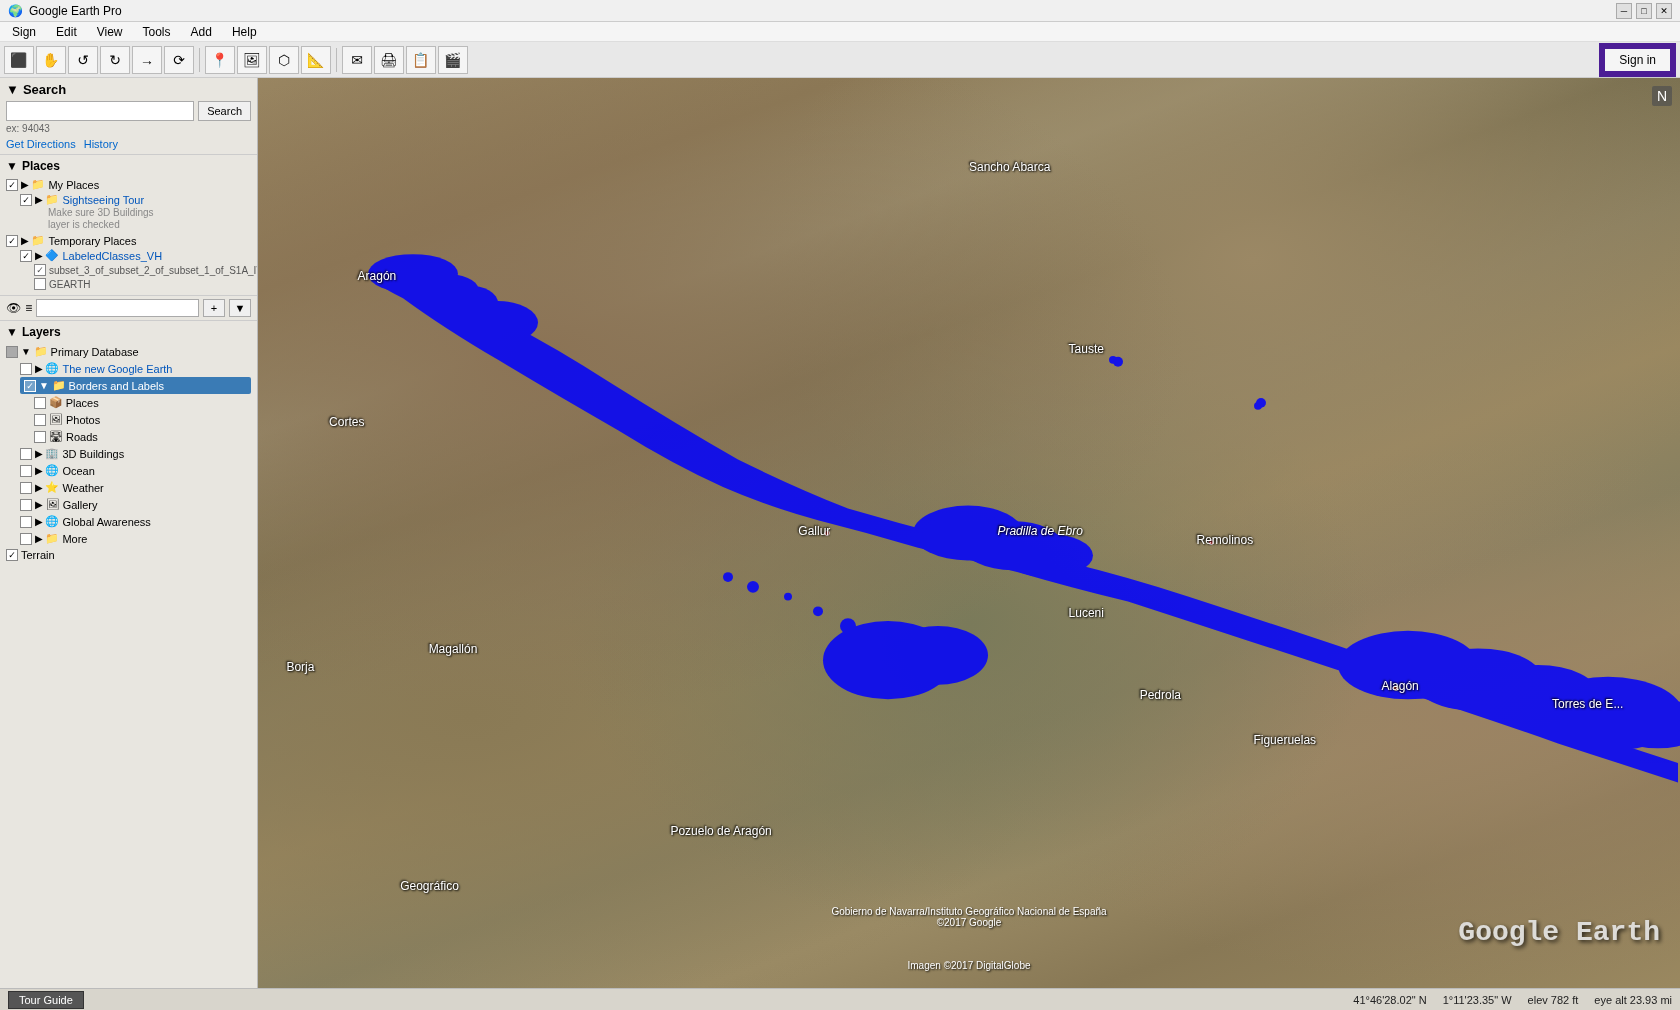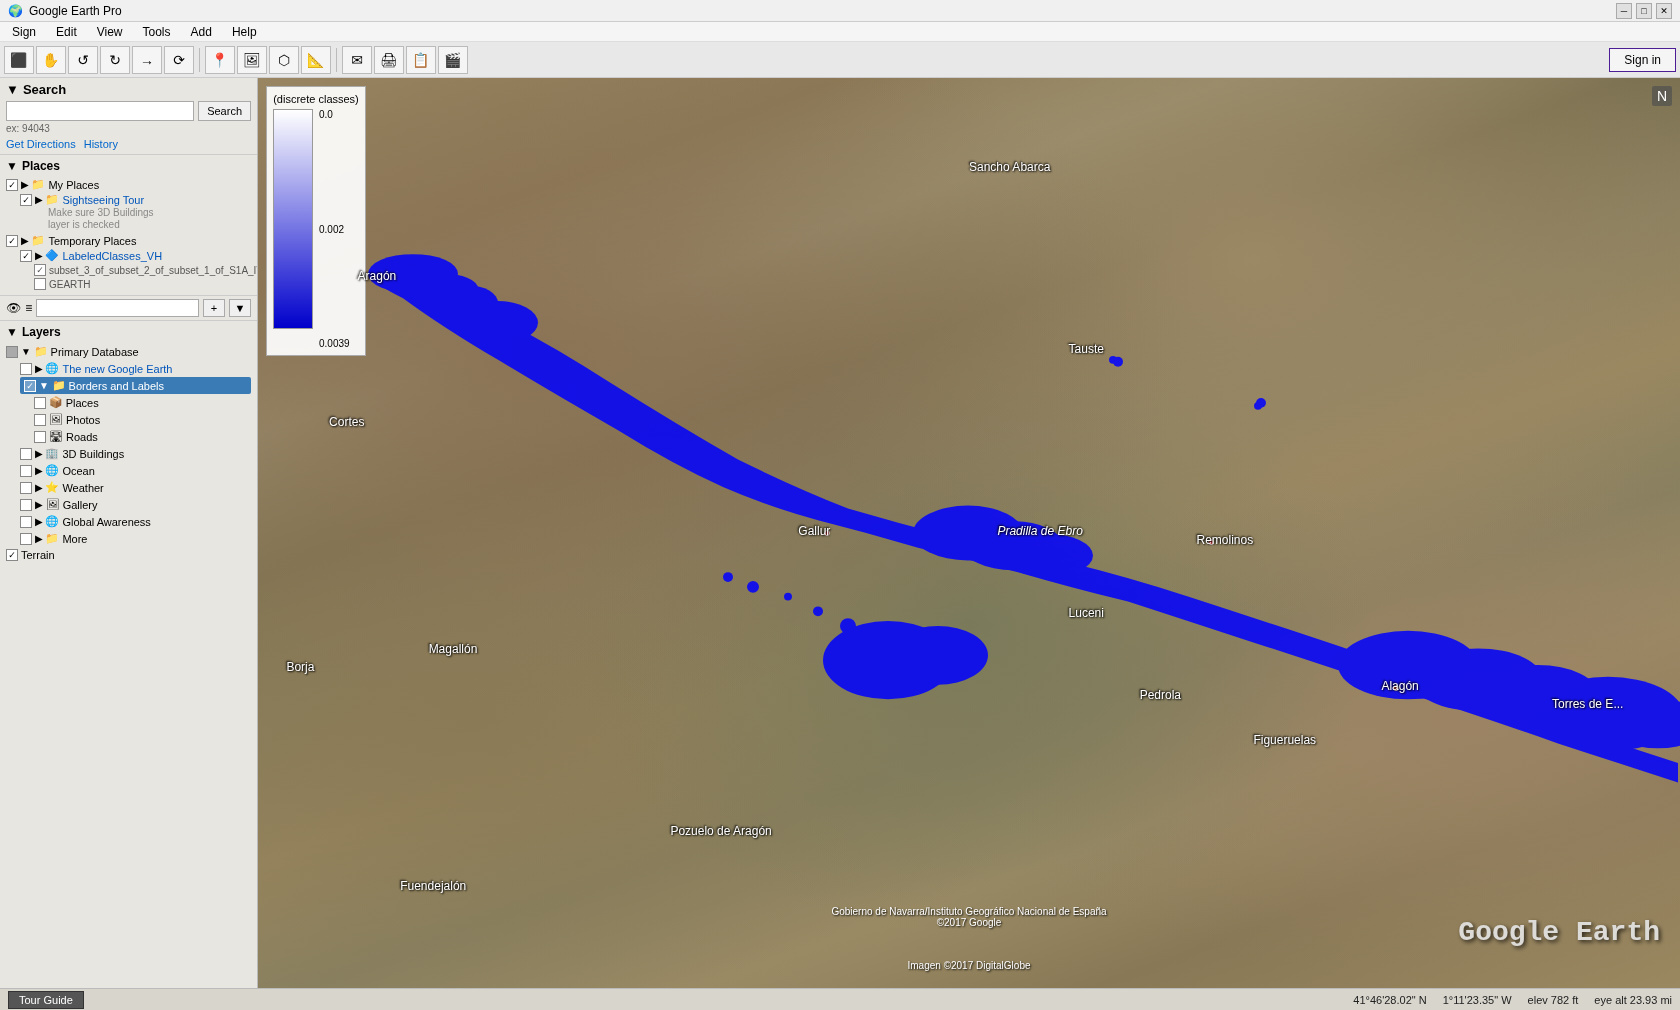--- a/index.html
+++ b/index.html
@@ -30,21 +30,21 @@
       padding: 0 4px; border-bottom: 1px solid #ccc;
     }
     .toolbar-btn {
       width: 30px; height: 28px; border: 1px solid #bbb; background: #f5f5f5;
       cursor: pointer; display: flex; align-items: center; justify-content: center;
       font-size: 14px;
     }
     .toolbar-sep { width: 1px; height: 24px; background: #bbb; margin: 0 3px; }
     #signin-btn {
       margin-left: auto; padding: 4px 14px; background: #f5f5f5;
-      border: 1px solid #4c1d95; cursor: pointer; font-size: 12px;
+      border: 6px solid #4c1d95; cursor: pointer; font-size: 12px;
     }
 
     
     #main-layout {
       display: flex; width: 100%; height: calc(1010px - 22px - 20px - 36px - 22px);
     }
 
     
     #left-panel {
       width: 258px; min-width: 258px; background: #e8e6e0;
@@ -437,33 +437,20 @@
         <circle cx="560" cy="545" r="5"></circle>
         <circle cx="530" cy="530" r="4"></circle>
         <circle cx="495" cy="520" r="6"></circle>
         <circle cx="470" cy="510" r="5"></circle>
 
         <circle cx="855" cy="288" r="4"></circle>
         <circle cx="1003" cy="332" r="5"></circle>
       </g>
     </svg>
 
-    <div id="legend">
-      <div id="legend-title">(discrete classes)</div>
-      <div id="legend-scale">
-        <div id="legend-bar-container">
-          <div style="width:40px;height:220px;background:linear-gradient(to bottom, white 0%, #0000cc 100%);border:1px solid #999;"></div>
-        </div>
-        <div id="legend-labels">
-          <span>0.0</span>
-          <span>0.002</span>
-          <span>0.0039</span>
-        </div>
-      </div>
-    </div>
 
     <div id="map-icon-n">N</div>
 
     <div class="map-label" style="top:9%;left:50%;">Sancho Abarca</div>
     <div class="map-label" style="top:21%;left:7%;">Aragón</div>
     <div class="map-label" style="top:29%;left:57%;">Tauste</div>
     <div class="map-label" style="top:37%;left:5%;">Cortes</div>
 
     <div class="map-dot" style="top:calc(50% - 3px);left:calc(40% - 3px);"></div>
     <div class="map-label" style="top:49%;left:38%;">Gallur</div>
@@ -474,21 +461,21 @@
     <div class="map-label" style="top:58%;left:57%;">Luceni</div>
     <div class="map-label" style="top:62%;left:12%;">Magallón</div>
     <div class="map-label" style="top:64%;left:2%;">Borja</div>
     <div class="map-label" style="top:67%;left:62%;">Pedrola</div>
 
     <div class="map-dot" style="top:calc(67% - 3px);left:calc(80% - 3px);"></div>
     <div class="map-label" style="top:66%;left:79%;">Alagón</div>
     <div class="map-label" style="top:68%;left:91%;">Torres de E...</div>
     <div class="map-label" style="top:72%;left:70%;">Figueruelas</div>
     <div class="map-label" style="top:82%;left:29%;">Pozuelo de Aragón</div>
-    <div class="map-label" style="top:88%;left:10%;">Fuendejalón</div>
+    <div class="map-label" style="top:88%;left:10%;">Geográfico</div>
 
     <div id="copyright">
       <span>Gobierno de Navarra/Instituto Geográfico Nacional de España</span><br>
       <span>©2017 Google</span>
     </div>
     <div id="attrib" style="top:calc(100% - 42px + 14px);">Imagen ©2017 DigitalGlobe</div>
 
     <div id="google-earth-logo">Google Earth</div>
   </div>
 </div>

